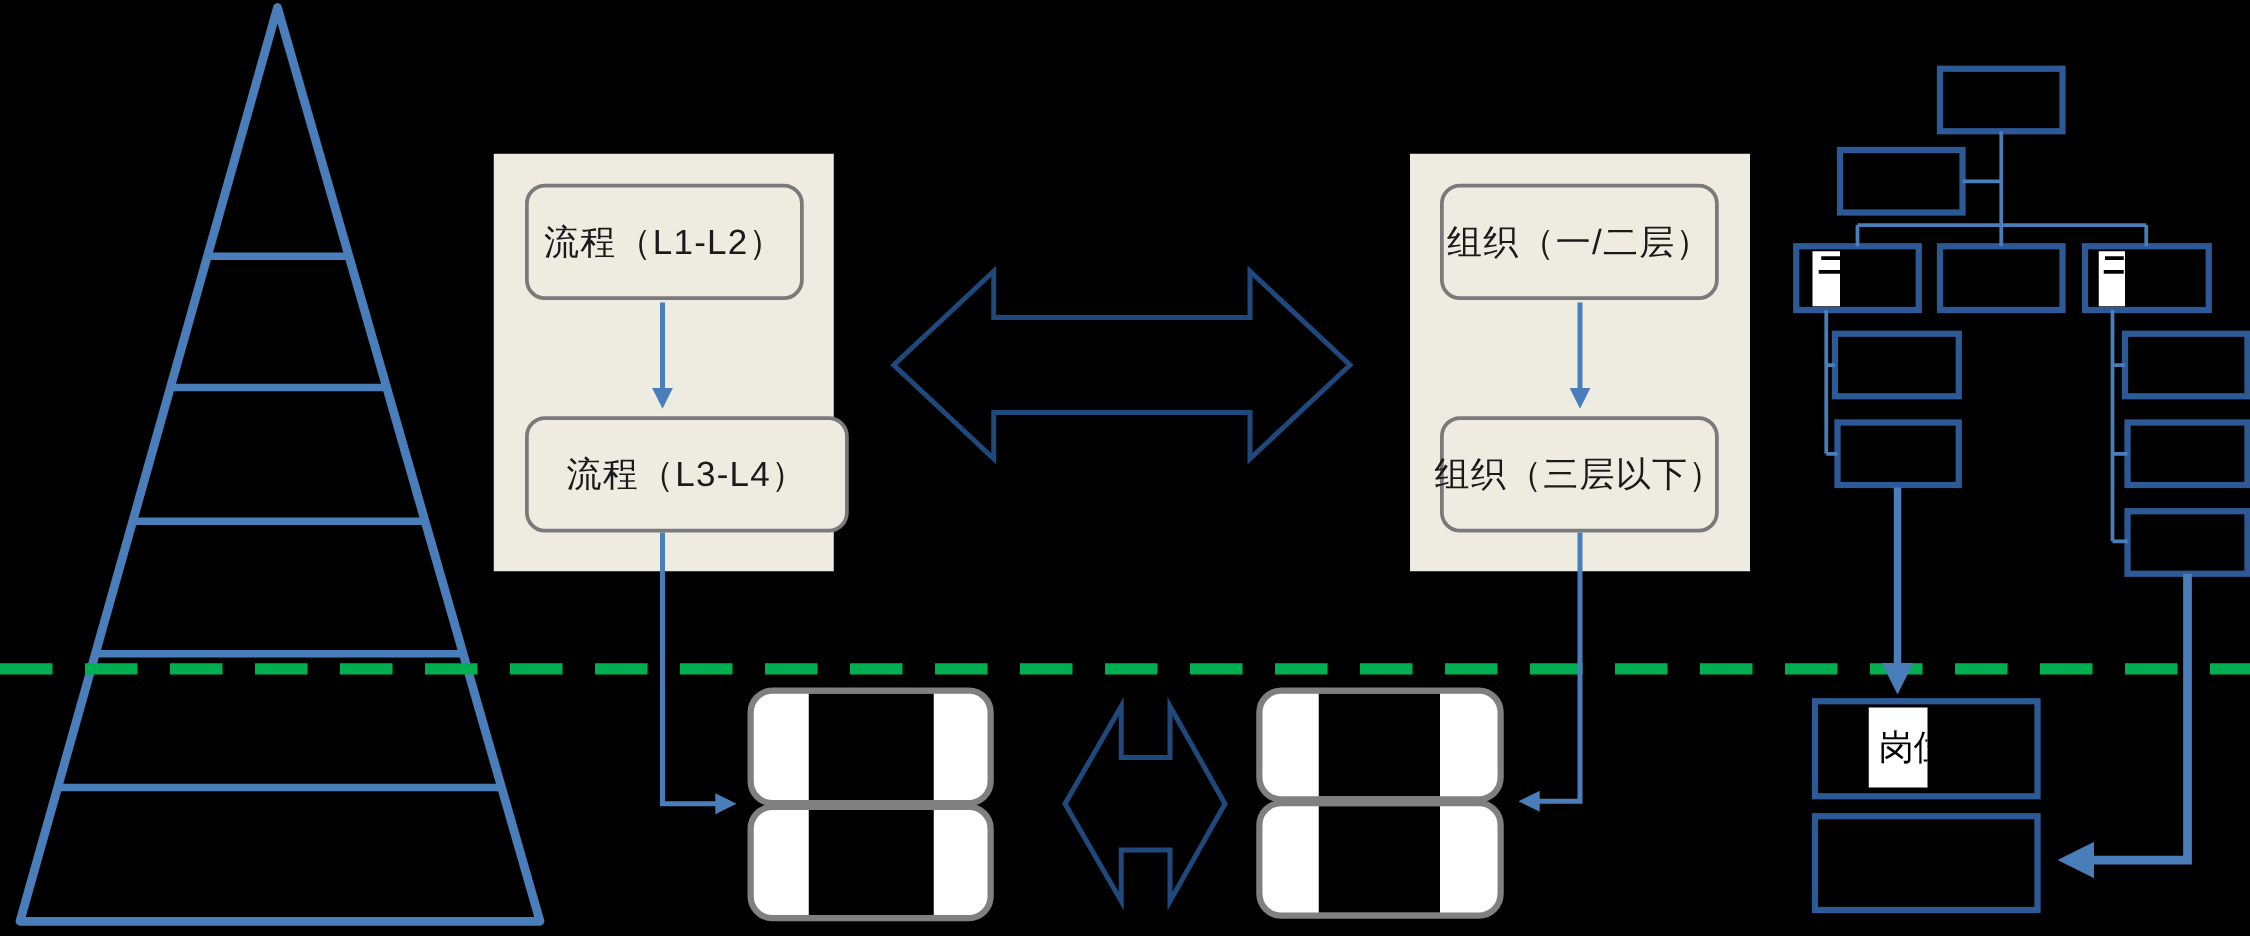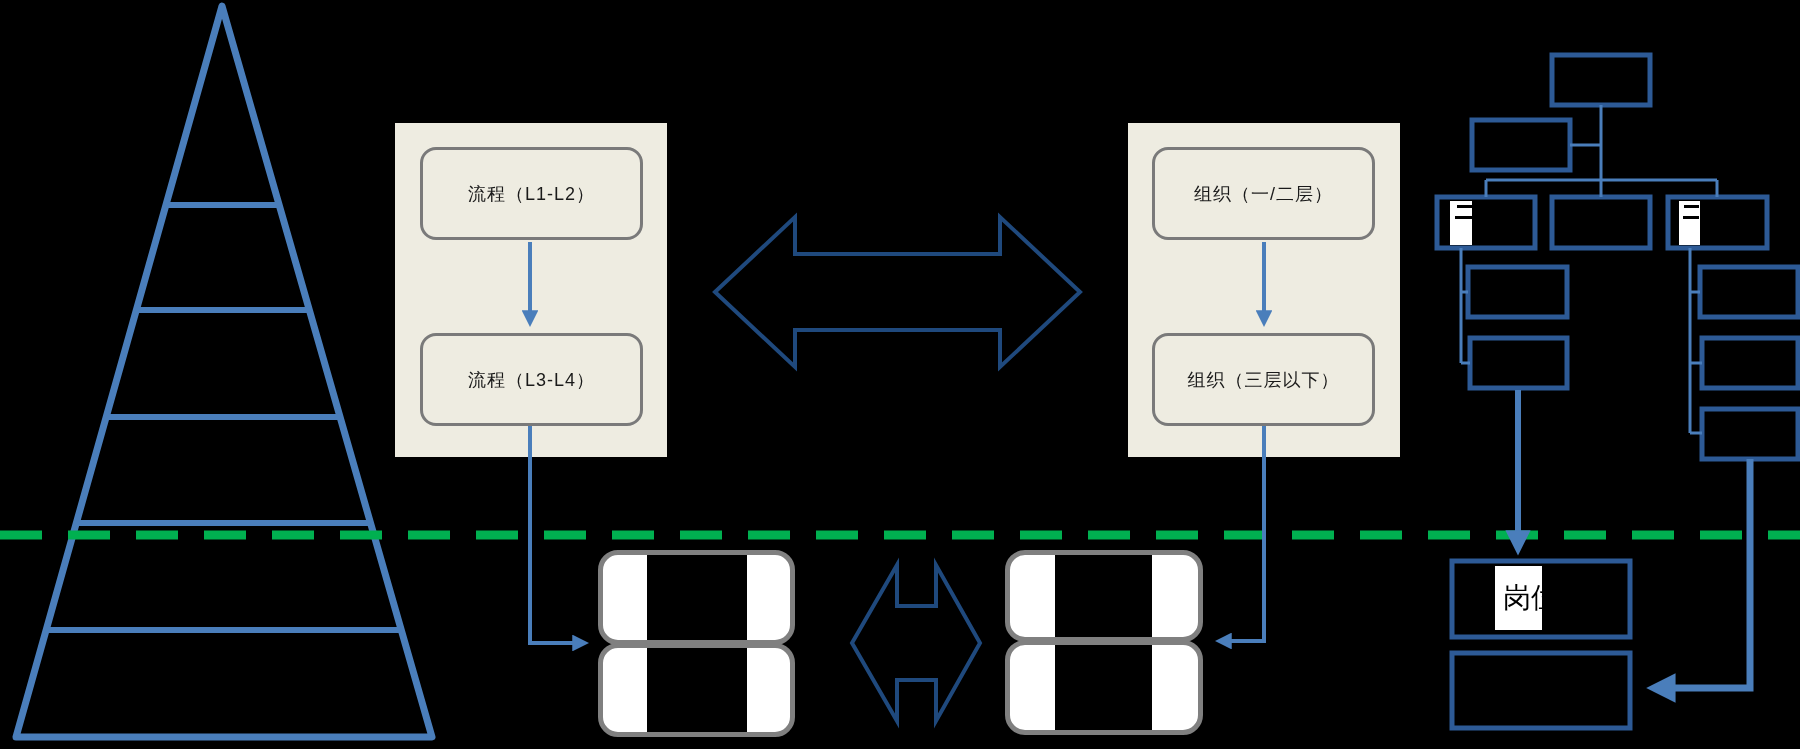--- a/index.html
+++ b/index.html
@@ -12,21 +12,21 @@
   #canvas{
     position:relative; width:1800px; height:749px; overflow:hidden;
     background:var(--background);
     font-family:"Liberation Sans","DejaVu Sans",sans-serif;
   }
   .panel{position:absolute; background:var(--panel-beige); z-index:1;}
   .rbox{
     position:absolute; z-index:2; background:var(--panel-beige);
     border:3px solid var(--box-border-gray); border-radius:16px;
     display:flex; align-items:center; justify-content:center;
-    font-size:18px; color:#1a1a1a; letter-spacing:1px; white-space:nowrap;
+    font-size:28px; color:#1a1a1a; letter-spacing:1px; white-space:nowrap;
   }
   #lines{position:absolute; left:0; top:0; z-index:3; pointer-events:none;}
   .pyr{stroke:var(--accent-blue); stroke-width:7; fill:none; stroke-linejoin:round;}
   .pyrline{stroke:var(--accent-blue); stroke-width:6; fill:none;}
   .gline{stroke:var(--green-dashed); stroke-width:9; stroke-dasharray:42 26;}
   .conn{stroke:var(--accent-blue); stroke-width:4; fill:none;}
   .conn-thin{stroke:var(--accent-blue); stroke-width:3; fill:none;}
   .conn-thick6{stroke:var(--accent-blue); stroke-width:6; fill:none;}
   .conn-thick7{stroke:var(--accent-blue); stroke-width:7; fill:none;}
   .navy{stroke:var(--dark-navy); stroke-width:4; fill:none; stroke-linejoin:miter;}
@@ -48,21 +48,21 @@
 <body>
 
 <div id="canvas">
 
   <div class="panel" style="left:395px; top:123px; width:272px; height:334px;"></div>
   <div class="panel" style="left:1128px; top:123px; width:272px; height:334px;"></div>
 
   <div class="rbox" style="left:420px; top:147px; width:223px; height:93px;">
     <span>流程（L1-L2）</span>
   </div>
-  <div class="rbox" style="left:420px; top:333px; width:223px; height:93px;">
+  <div class="rbox" style="left:420px; top:333px; width:259px; height:93px;">
     <span>流程（L3-L4）</span>
   </div>
   <div class="rbox" style="left:1152px; top:333px; width:223px; height:93px;">
     <span>组织（三层以下）</span>
   </div>
   <div class="rbox" style="left:1152px; top:147px; width:223px; height:93px;">
     <span>组织（一/二层）</span>
   </div>
 
   <div class="trow" style="left:598px; top:550px; width:197px; height:95px;">

